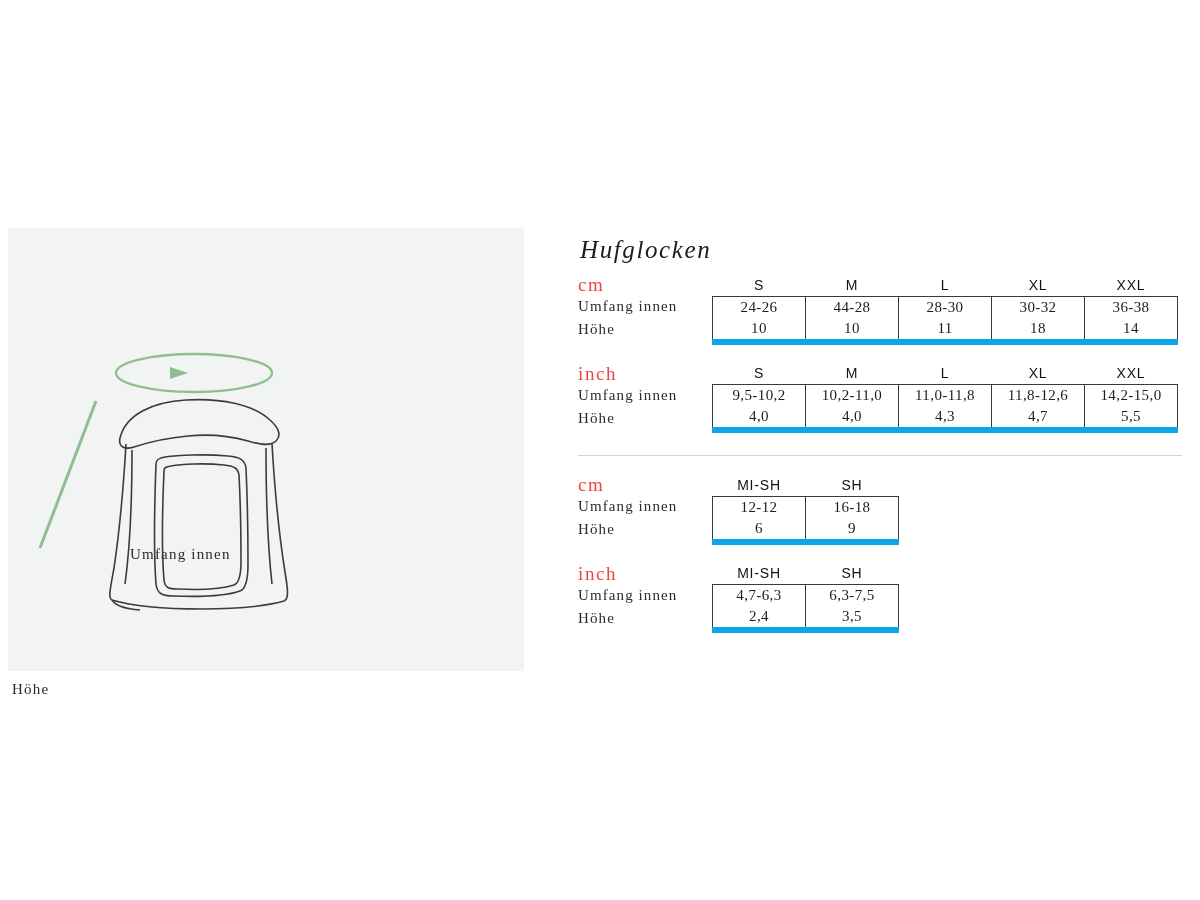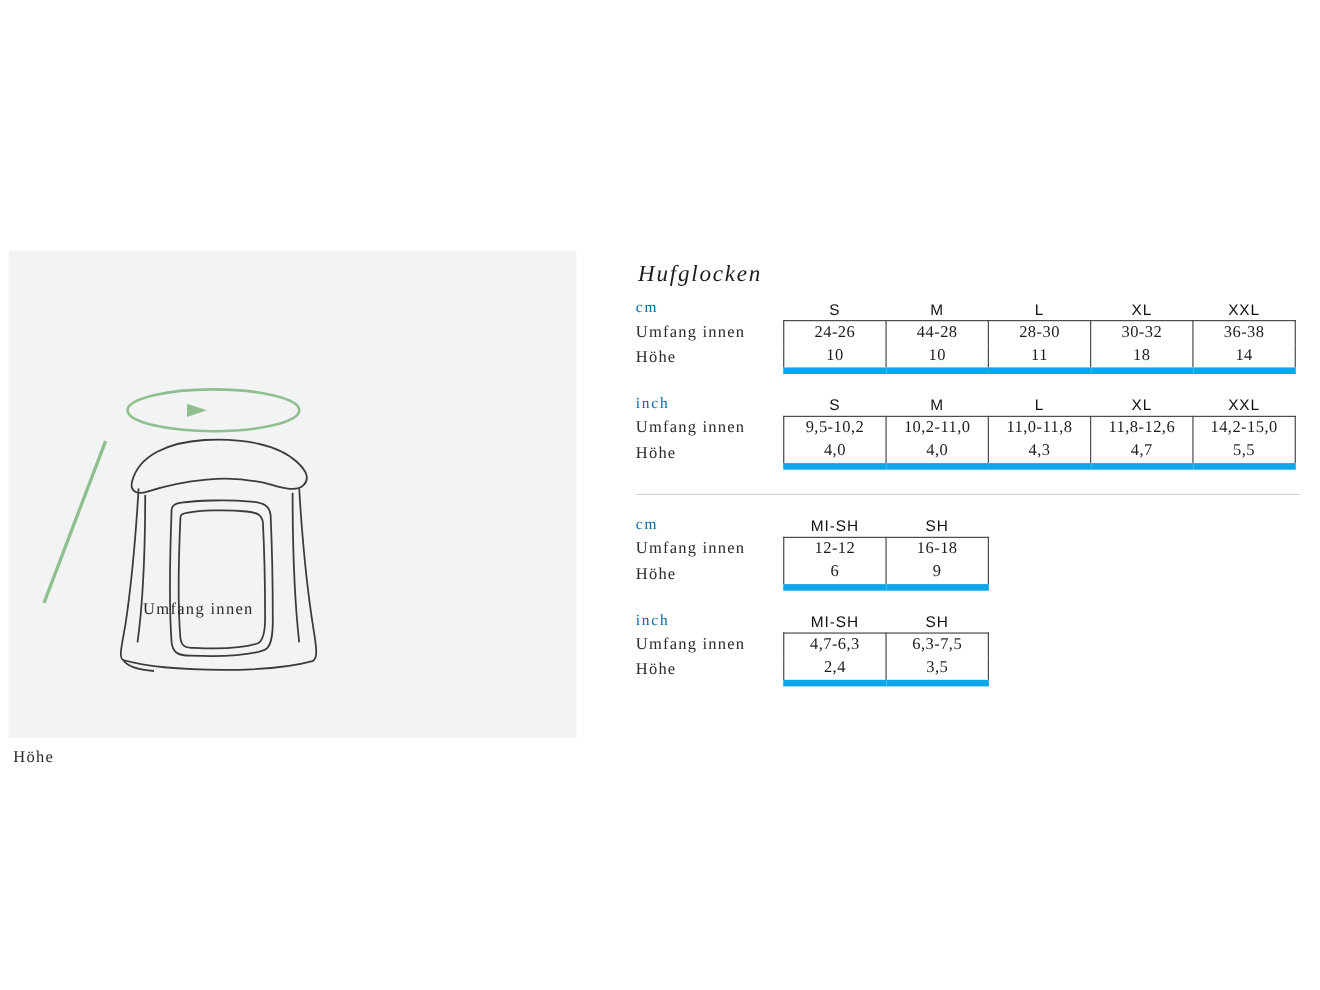--- a/index.html
+++ b/index.html
@@ -43,21 +43,21 @@
     position: absolute;
     left: 578px;
     top: 236px;
     width: 604px;
   }
 
   .table-block { position: relative; }
   .block-title {
     font-family: "Liberation Serif", serif;
     font-style: italic;
-    font-size: 21px;
+    font-size: 25px;
     letter-spacing: 1.6px;
     color: #1c1c1c;
     margin: 0 0 10px 2px;
   }
 
   table.sizes {
     border-collapse: collapse;
     table-layout: fixed;
   }
   table.sizes td, table.sizes th {
@@ -70,23 +70,23 @@
     text-align: left;
     font-family: "Liberation Serif", serif;
     font-size: 15px;
     letter-spacing: 1.1px;
     color: #2b2b2b;
     padding-right: 6px;
     white-space: nowrap;
   }
   .unit {
     font-weight: bold;
-    font-size: 14px;
+    font-size: 19px;
     letter-spacing: 1.6px;
-    color: #0369a1;
+    color: #ef4444;
     padding-bottom: 2px;
   }
   .hdr {
     text-align: center;
     font-weight: bold;
     font-size: 14px;
     letter-spacing: 0.8px;
     font-family: "Liberation Sans", sans-serif;
     color: #111;
     padding-bottom: 3px;

